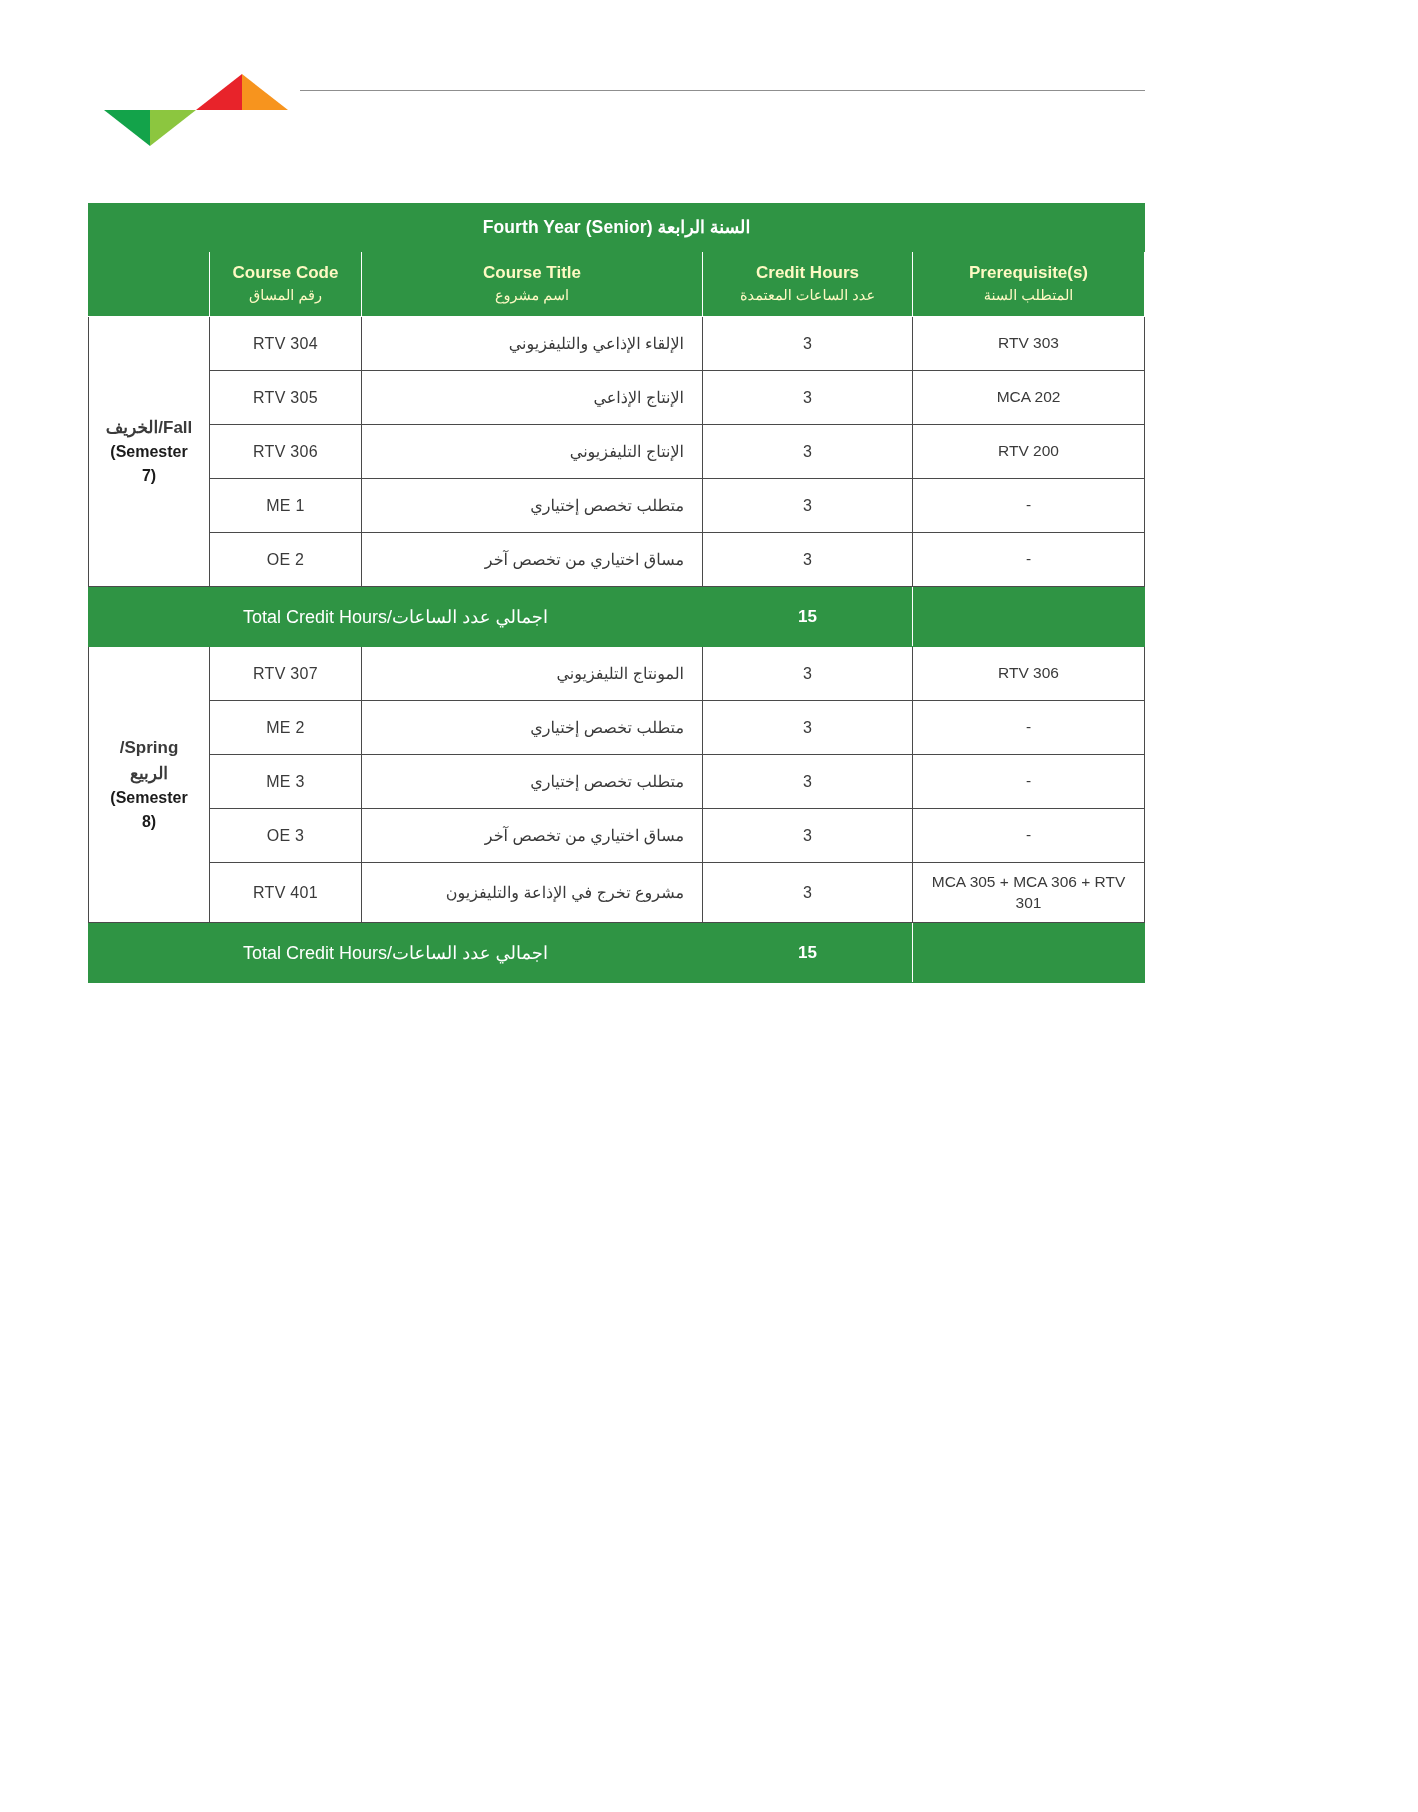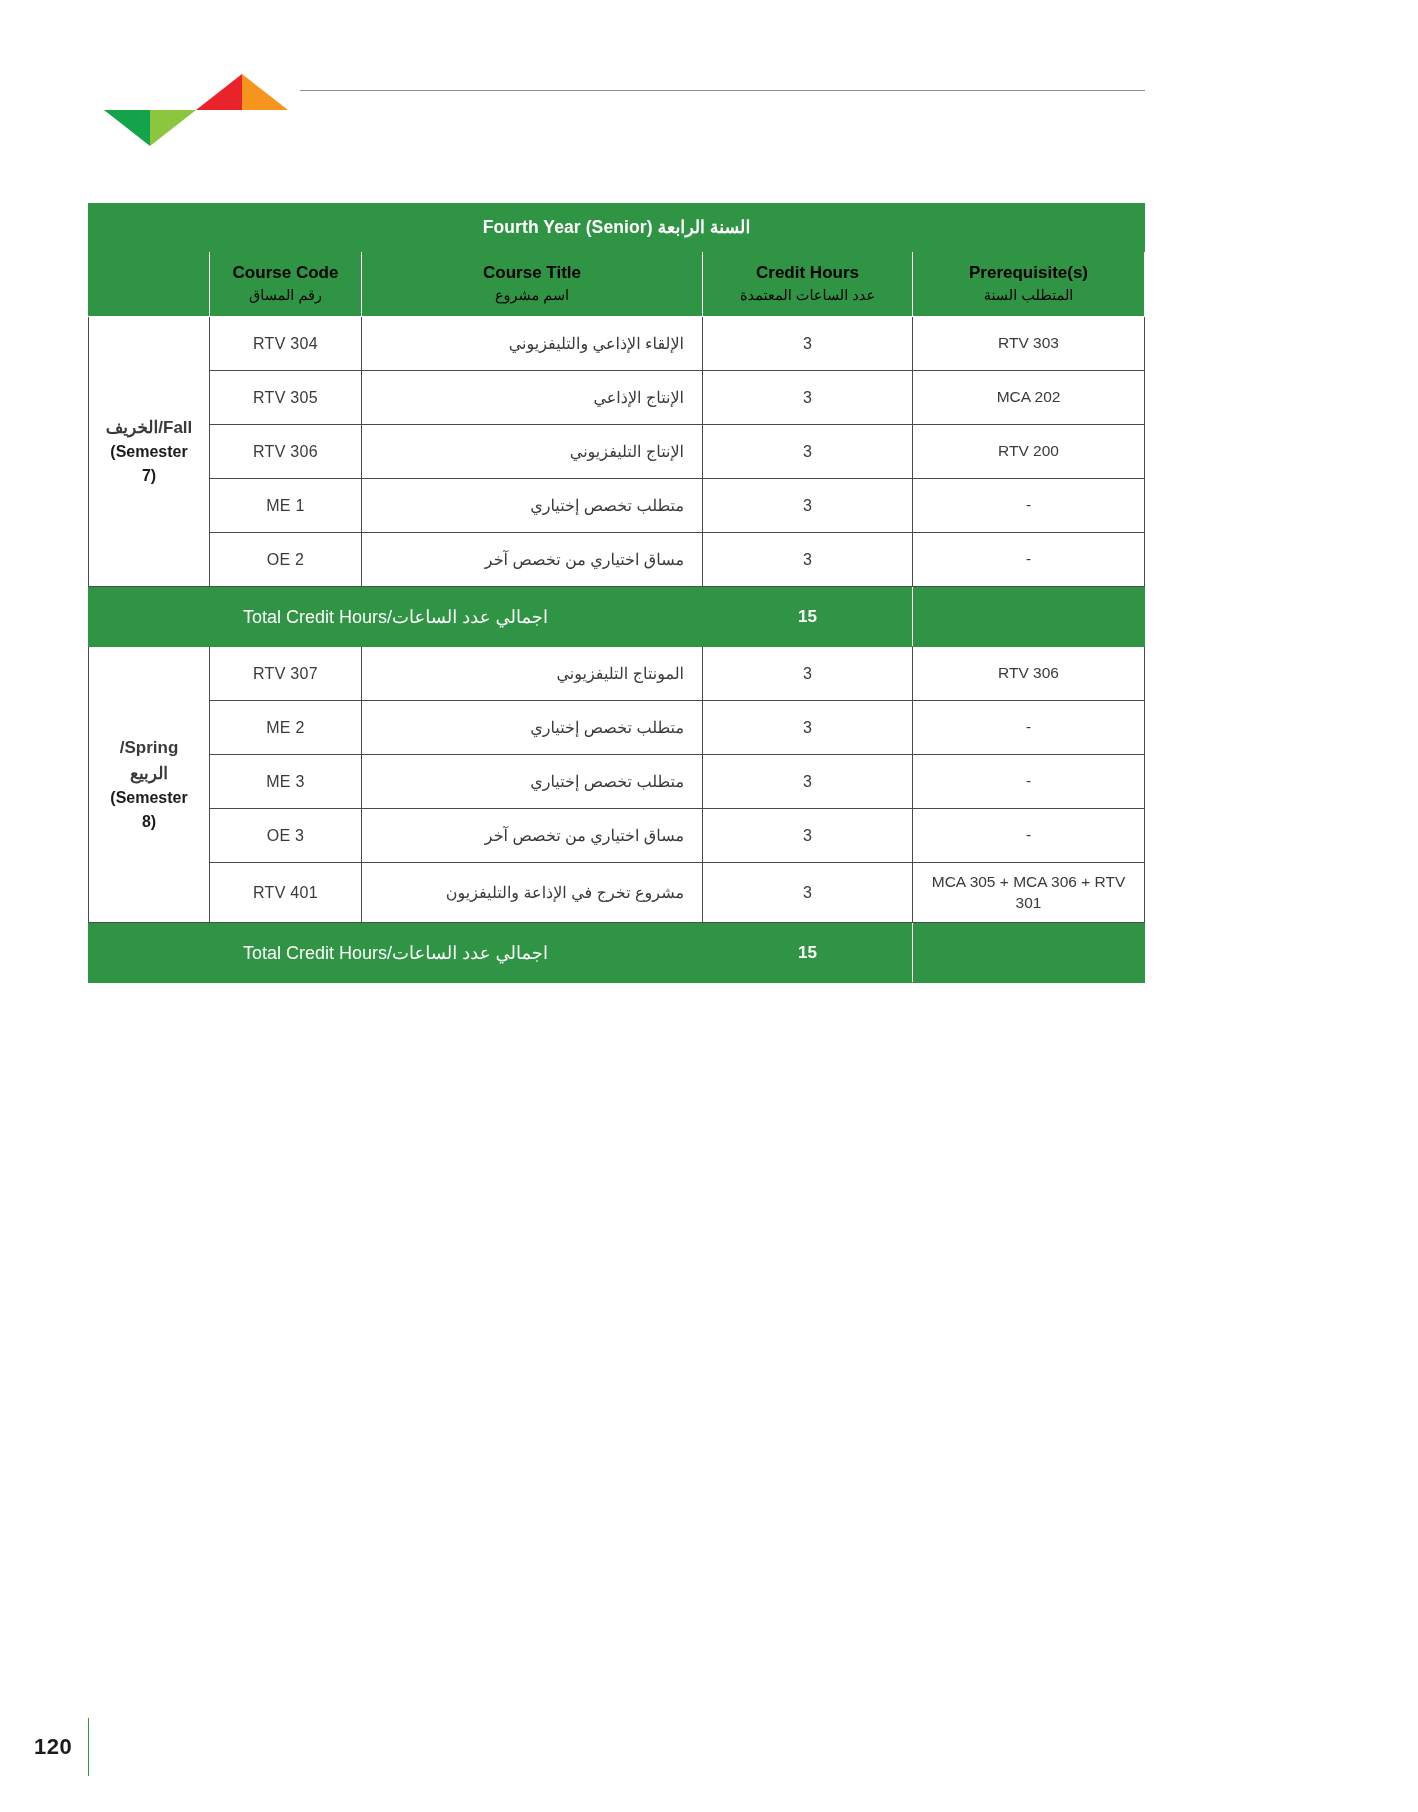--- a/index.html
+++ b/index.html
@@ -87,21 +87,21 @@
     font-weight: bold;
     letter-spacing: 0.1px;
     line-height: 1.25;
   }
 
   
   tr.col-head td {
     background: #2f9444;
     border: 1px solid #ffffff;
     border-top-color: #2f9444;
-    color: #000000;
+    color: #fef9c3;
     text-align: center;
     height: 65px;
     padding: 6px 6px;
   }
   tr.col-head td.blank-head {
     border-left-color: #2f9444;
   }
   .head-en {
     display: block;
     font-size: 17px;
@@ -347,18 +347,14 @@
         <tr class="total-row">
           <td class="total-label" colspan="3">Total Credit Hours/اجمالي عدد الساعات</td>
           <td class="total-value">15</td>
           <td class="total-empty"></td>
         </tr>
 
       </tbody>
     </table>
   </div>
 
-  <div class="page-footer">
-    <div class="page-number">120</div>
-    <div class="footer-rule"></div>
-  </div>
 
 </div>
 
 </body></html>

